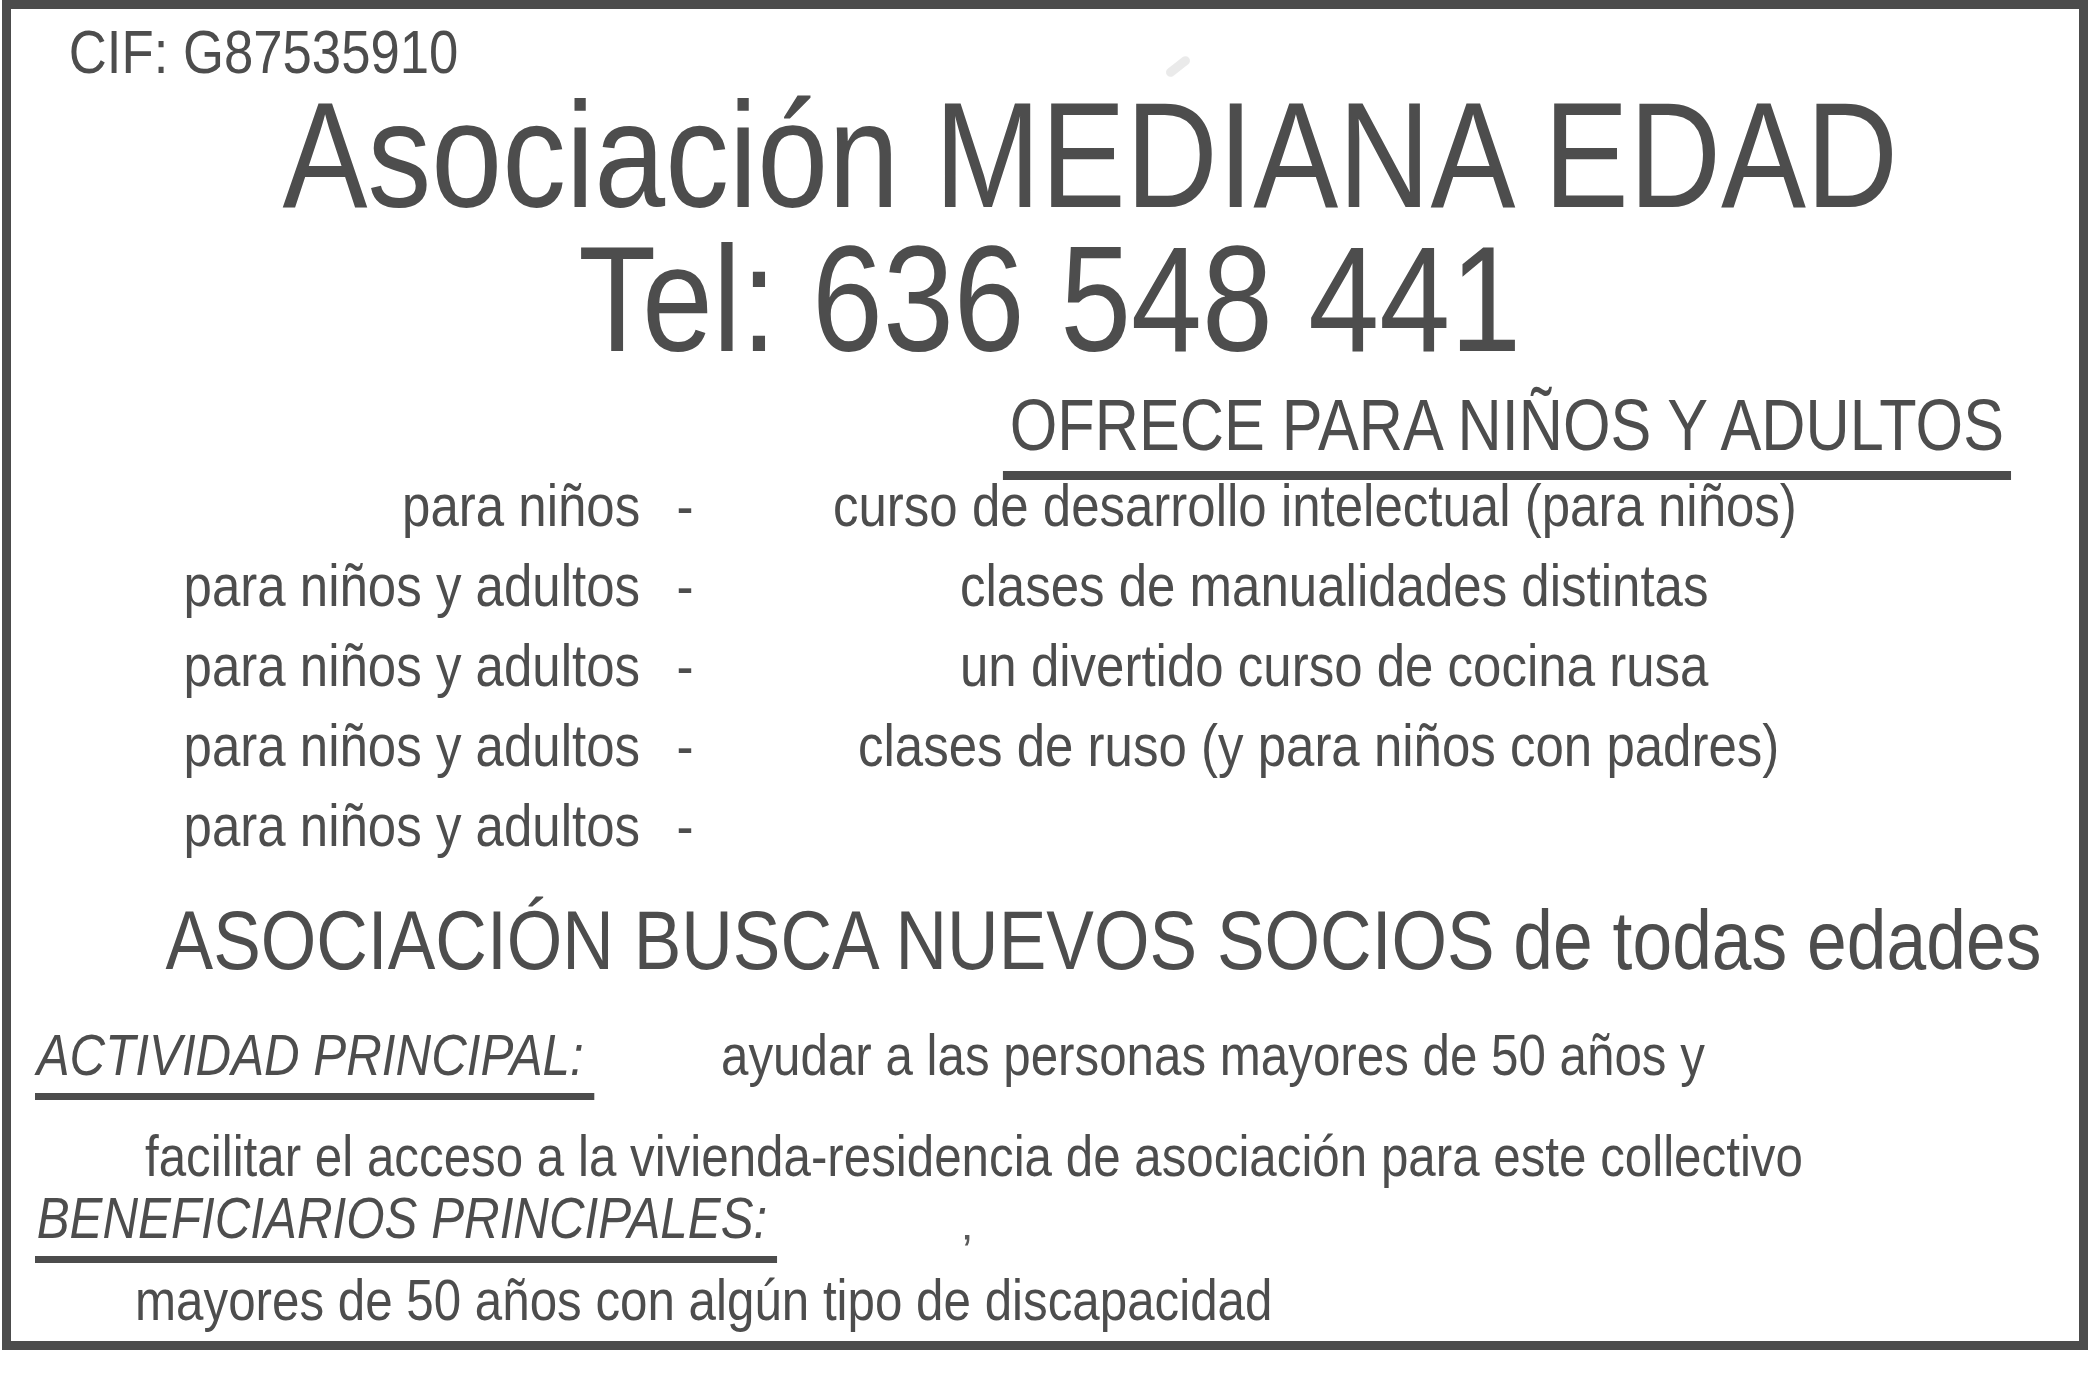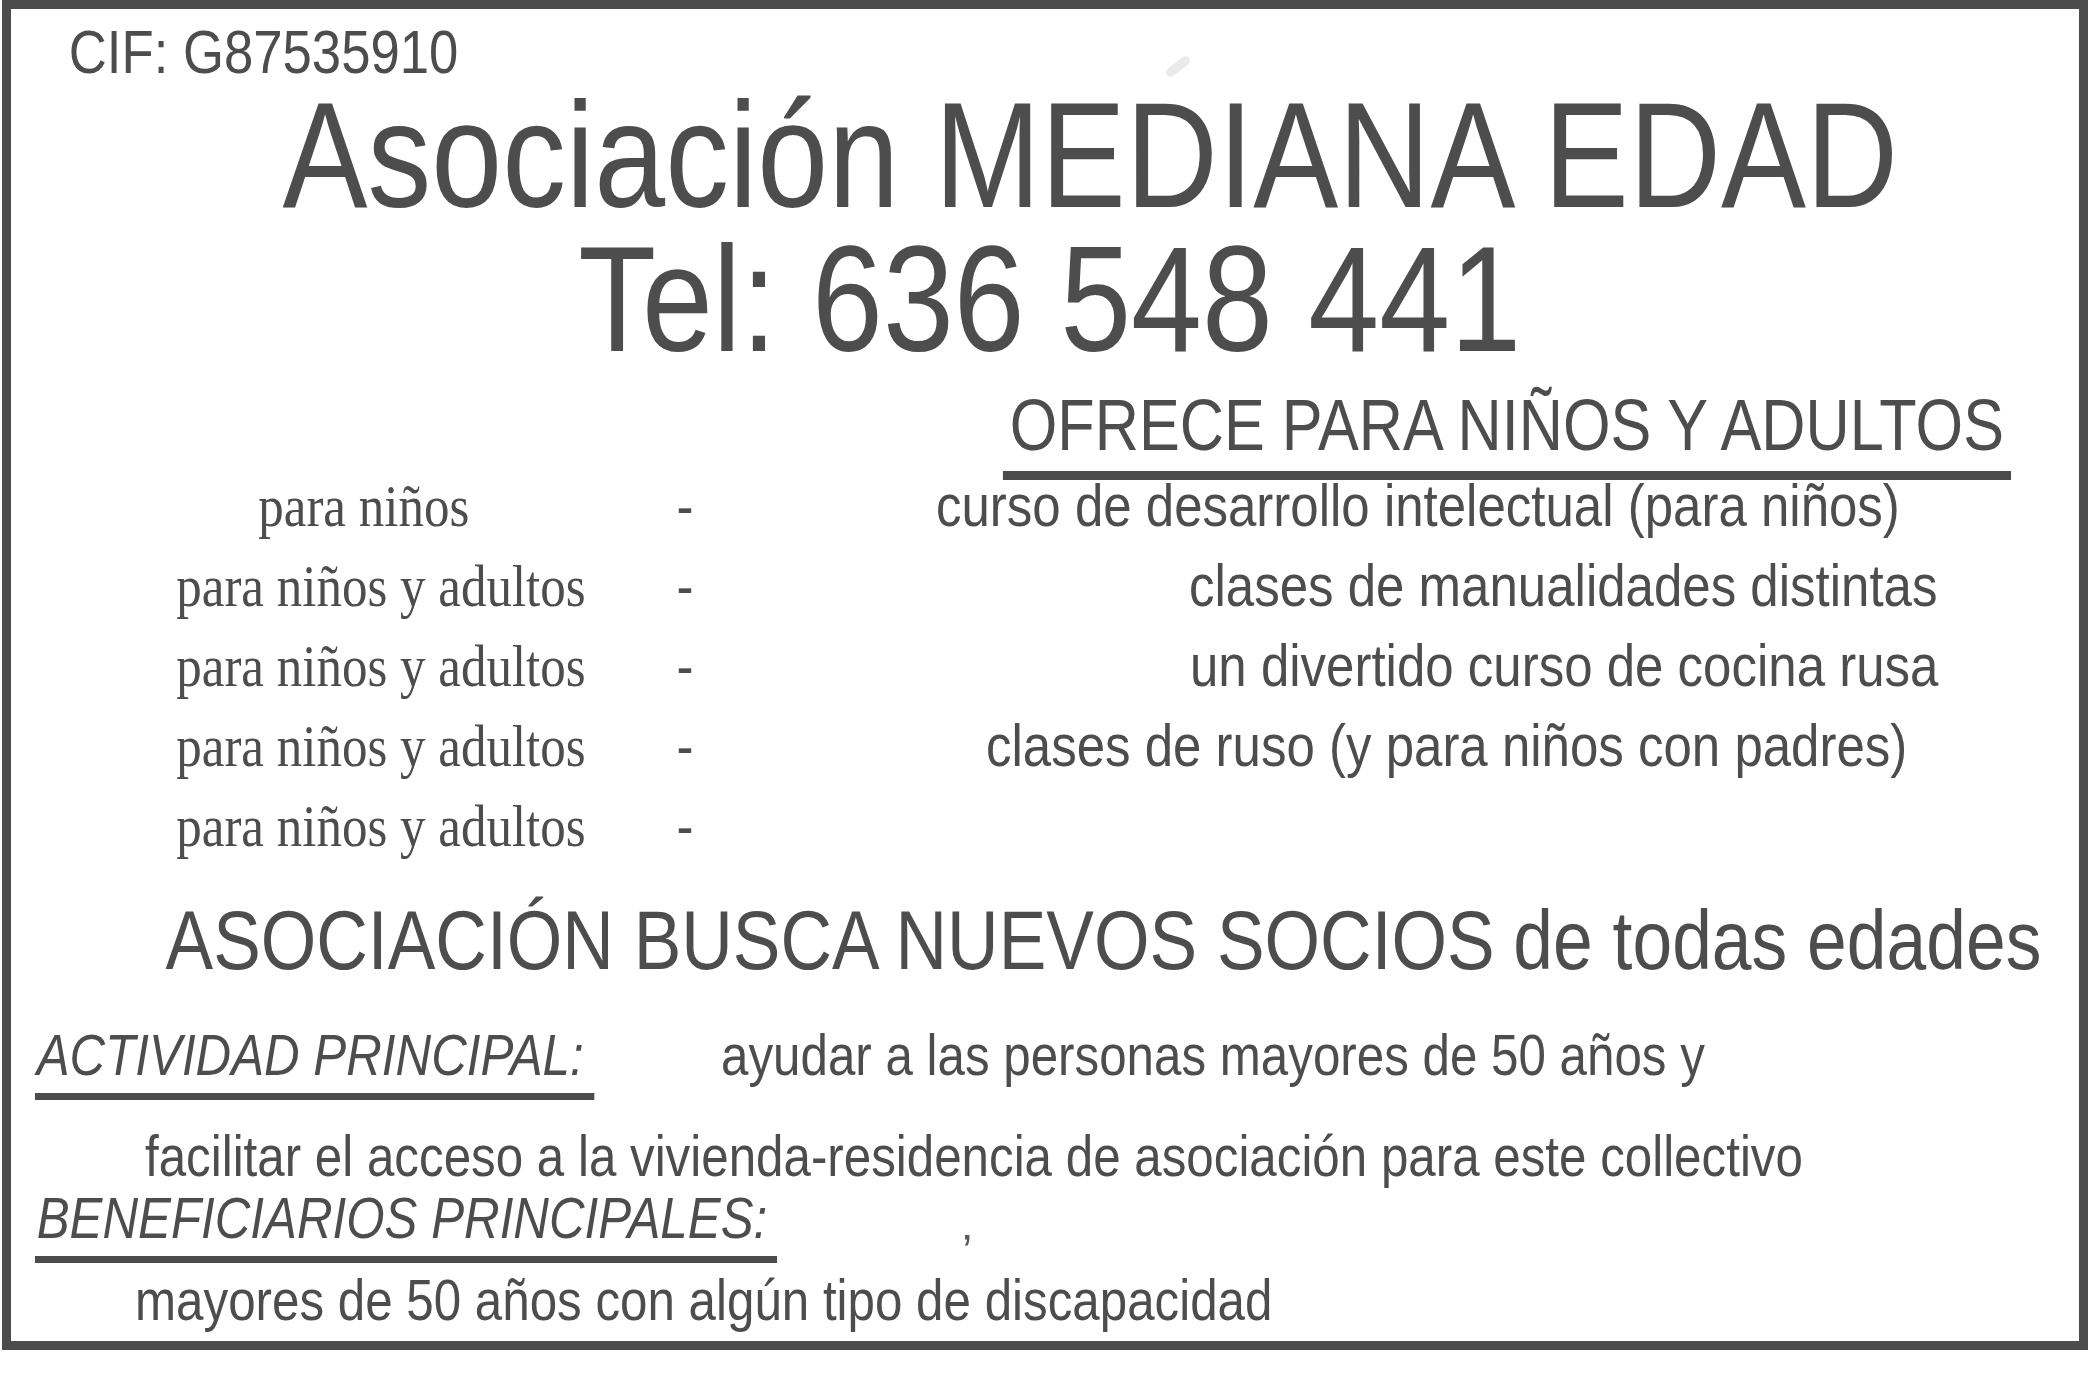--- a/index.html
+++ b/index.html
@@ -21,23 +21,23 @@
 
   .cif{position:absolute;top:18px;left:0;right:51px;text-align:left;font-size:62px;line-height:1.1;}
   .title{position:absolute;top:80px;left:0;width:100%;text-align:center;font-size:150px;line-height:1;padding-left:40px;}
   .phone{position:absolute;top:224px;left:0;width:100%;text-align:center;font-size:150px;line-height:1;}
 
   .offers-heading-wrap{position:absolute;top:364px;left:0;width:100%;text-align:right;font-size:72px;line-height:1;margin-top:25px;}
   .uline-big{border-bottom:9px solid #4c4c4c;padding:0 8px 10px 8px;}
 
   .offers{position:absolute;top:466px;left:50px;right:30px;font-size:60px;}
   .orow{display:grid;grid-template-columns:590px 90px 1fr;line-height:80px;}
-  .aud{text-align:center;font-family:Liberation Serif, serif;}
+  .aud{text-align:right;}
   .sep{text-align:center;}
-  .act{text-align:right;}
+  .act{text-align:center;}
 
   .recruit{position:absolute;top:898px;left:0;width:100%;text-align:center;font-size:84px;line-height:1;}
   .gap{display:inline-block;width:22px;}
   .gap2{display:inline-block;width:28px;}
 
   .para{position:absolute;font-size:58px;line-height:1.1;white-space:nowrap;}
   .pa1{top:1023px;left:35px;}
   .pa2{top:1100px;left:145px;margin-top:24px;}
   .pb1{top:1186px;left:35px;}
   .pb2{top:1268px;left:135px;}

